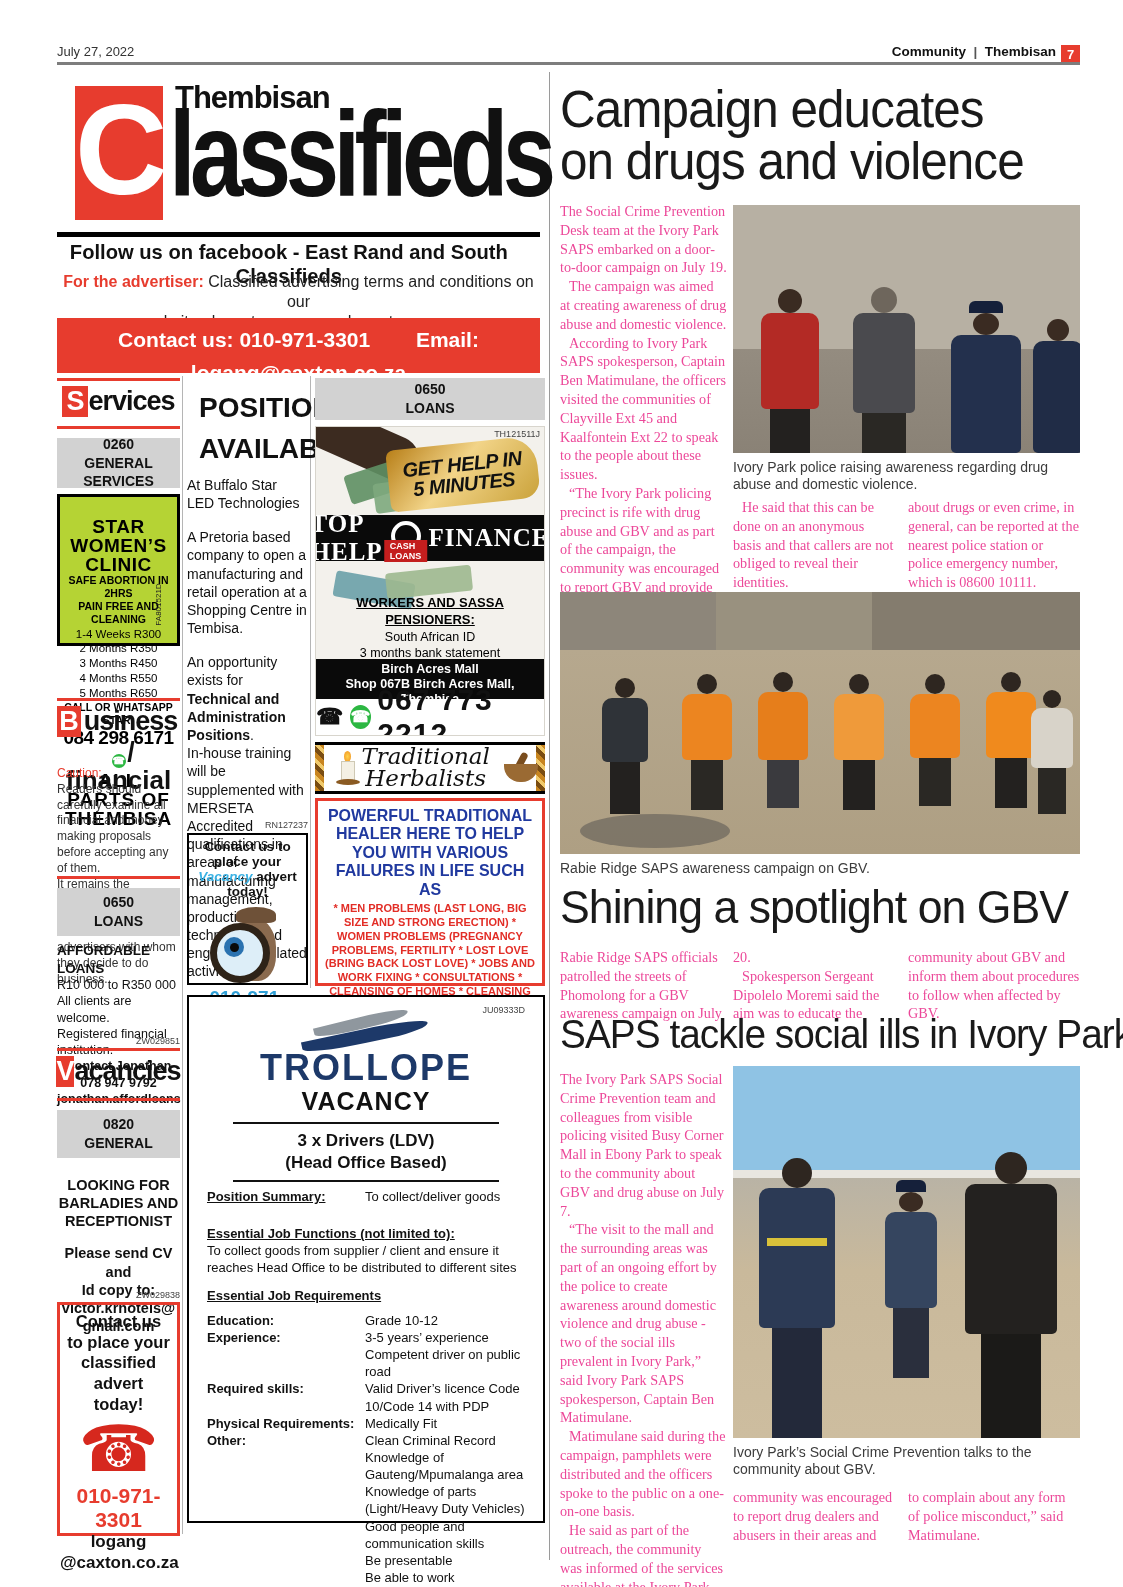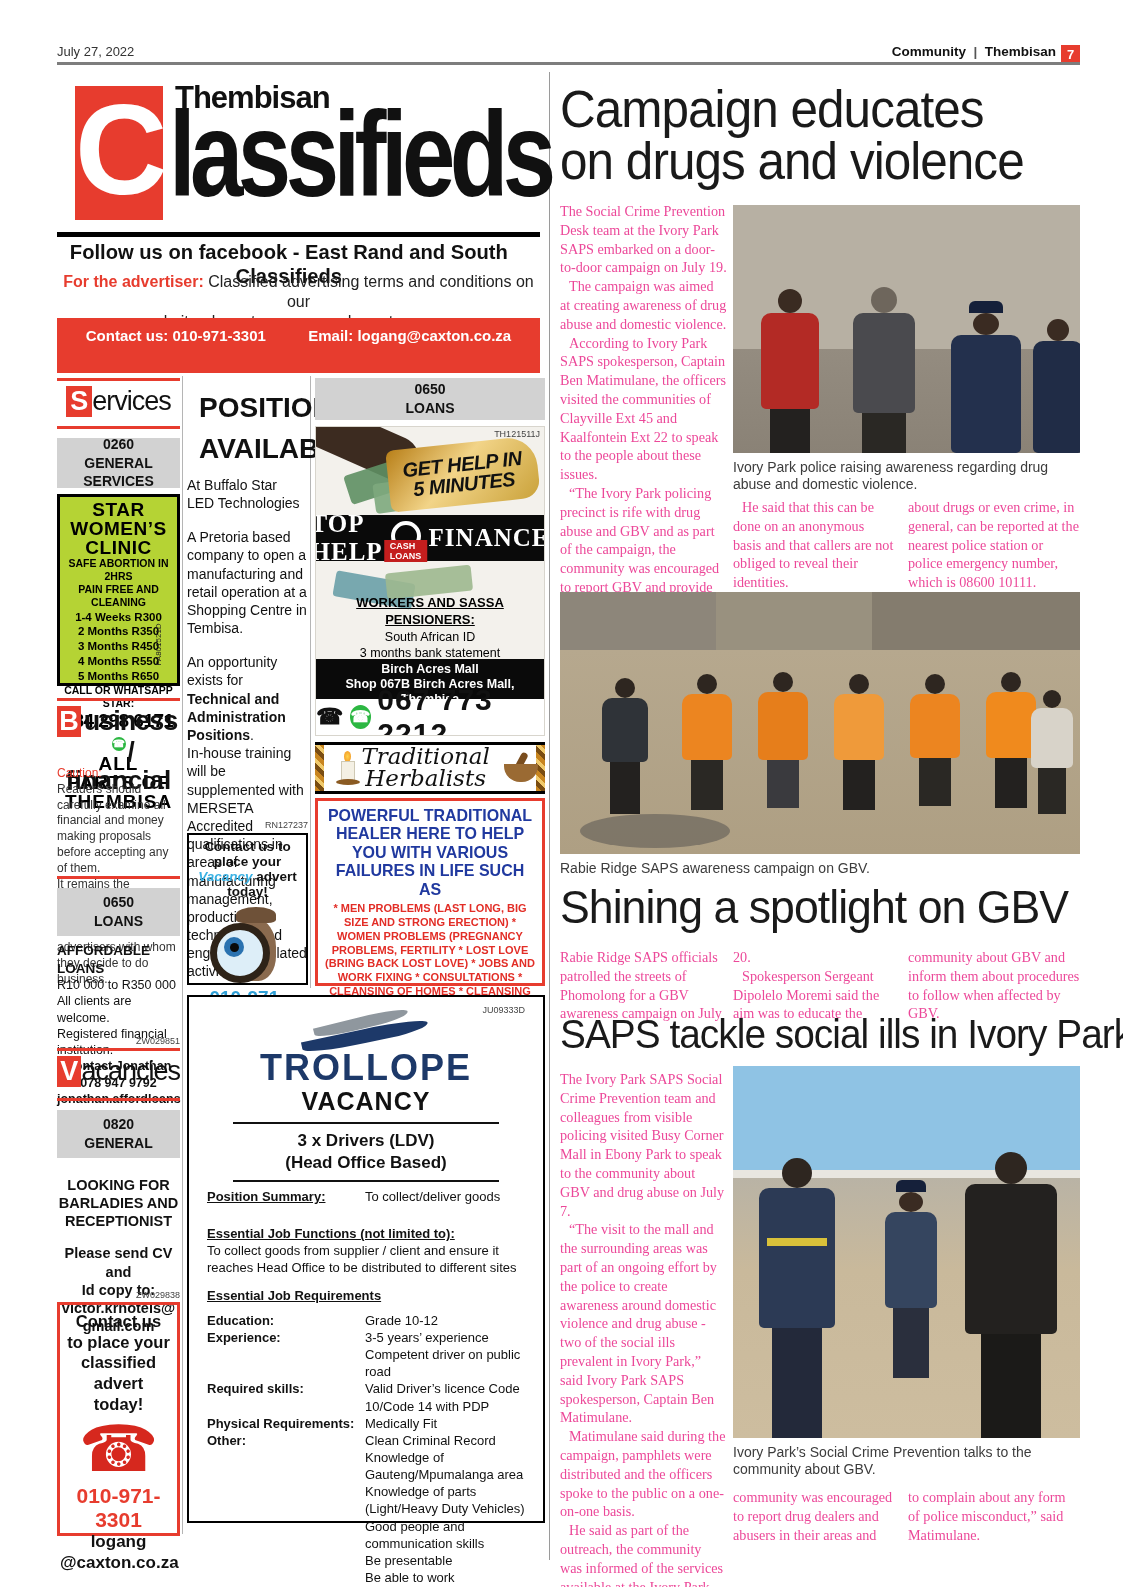--- a/index.html
+++ b/index.html
@@ -17,36 +17,36 @@
   .mast{left:57px;top:80px;width:483px;height:152px;border-bottom:5px solid #000}
   .cbox{left:18px;top:6px;width:88px;height:134px;background:#e73c2e;color:#fff;
         font-weight:bold;font-size:128px;line-height:128px;text-align:center}
   .ovl{left:118px;top:0;font-size:31px;font-weight:bold;letter-spacing:-1px}
   .wordm{left:112px;top:14px;font-size:120px;font-weight:bold;letter-spacing:-7px;line-height:120px;
          transform:scaleX(.8);transform-origin:left top;white-space:nowrap}
   .fb{left:57px;top:240px;width:483px;font-size:21px;font-weight:bold;text-align:center;
       transform:scaleX(.96);transform-origin:left top}
   .adv{left:57px;top:272px;width:483px;font-size:16px;text-align:center;line-height:1.25;color:#222}
   .redbar{left:57px;top:318px;width:483px;height:55px;background:#e73c2e;color:#fff;font-weight:bold;
-          font-size:15px;text-align:center;line-height:1.55;padding-top:6px;box-sizing:border-box}
+          font-size:21px;text-align:center;line-height:1.55;padding-top:6px;box-sizing:border-box}
   
   .rrule{height:3px;background:#e73c2e}
   .vline{width:1px;background:#b5b5b5}
   .cat{background:#d2d2d2;text-align:center;font-weight:bold;font-size:14px;line-height:1.35;
        display:flex;flex-direction:column;justify-content:center}
   .schead{display:flex;align-items:flex-start;justify-content:center;gap:0}
   .sqletter{background:#e73c2e;color:#fff;font-weight:bold;font-size:27px;line-height:31px;
             width:26px;text-align:center;display:inline-block}
-  .schead .rest{font-size:27px;font-weight:normal;letter-spacing:-1px}
+  .schead .rest{font-size:27px;font-weight:bold;letter-spacing:-1px}
   .refcode{font-size:9px;color:#444;text-align:right}
   
   .clinic{background:#b5d334;border:3px solid #000;box-sizing:border-box;text-align:center;color:#000}
   .clinic .t{font-size:19px;font-weight:bold;line-height:1.0;letter-spacing:.5px}
   .clinic .s{font-size:10.5px;font-weight:bold;line-height:1.25}
-  .clinic .p{font-size:11.5px;font-weight:bold;line-height:1.3}
+  .clinic .p{font-size:11.5px;font-weight:normal;line-height:1.3}
   .clinic .ph{font-size:19px;font-weight:bold;letter-spacing:-.5px}
   .clinic .f{font-size:19px;font-weight:bold;line-height:1.0;letter-spacing:1px}
   .vref{position:absolute;right:-2px;bottom:34px;font-size:8px;transform:rotate(-90deg);color:#222}
   .wa{display:inline-block;width:14px;height:14px;border-radius:50%;background:#2cb742;color:#fff;
       font-size:10px;line-height:14px;text-align:center;vertical-align:2px}
   
   .caution{font-size:12px;line-height:1.32;color:#333}
   
   .cbx{border:3px solid #e73c2e;box-sizing:border-box;text-align:center}
   .cbx .l{font-size:16.5px;font-weight:bold;line-height:1.25}
@@ -179,21 +179,21 @@
   <div class="abs rrule" style="left:57px;top:378px;width:123px"></div>
   <div class="abs schead" style="left:57px;top:386px;width:123px">
     <span class="sqletter">S</span>
       <span class="rest">ervices</span>
   </div>
   <div class="abs rrule" style="left:57px;top:426px;width:123px"></div>
   <div class="abs cat" style="left:57px;top:438px;width:123px;height:50px">
     <div>0260</div>
     <div>GENERAL SERVICES</div>
   </div>
-  <div class="abs clinic" style="left:57px;top:494px;width:123px;height:192px;padding-top:3px">
+  <div class="abs clinic" style="left:57px;top:494px;width:123px;height:152px;padding-top:20px">
     <div class="t">STAR</div>
     <div class="t">WOMEN’S</div>
     <div class="t">CLINIC</div>
     <div class="s">SAFE ABORTION IN 2HRS</div>
     <div class="s">PAIN FREE AND CLEANING</div>
     <div class="p">1-4 Weeks R300</div>
     <div class="p">2 Months R350</div>
     <div class="p">3 Months R450</div>
     <div class="p">4 Months R550</div>
     <div class="p">5 Months R650</div>

